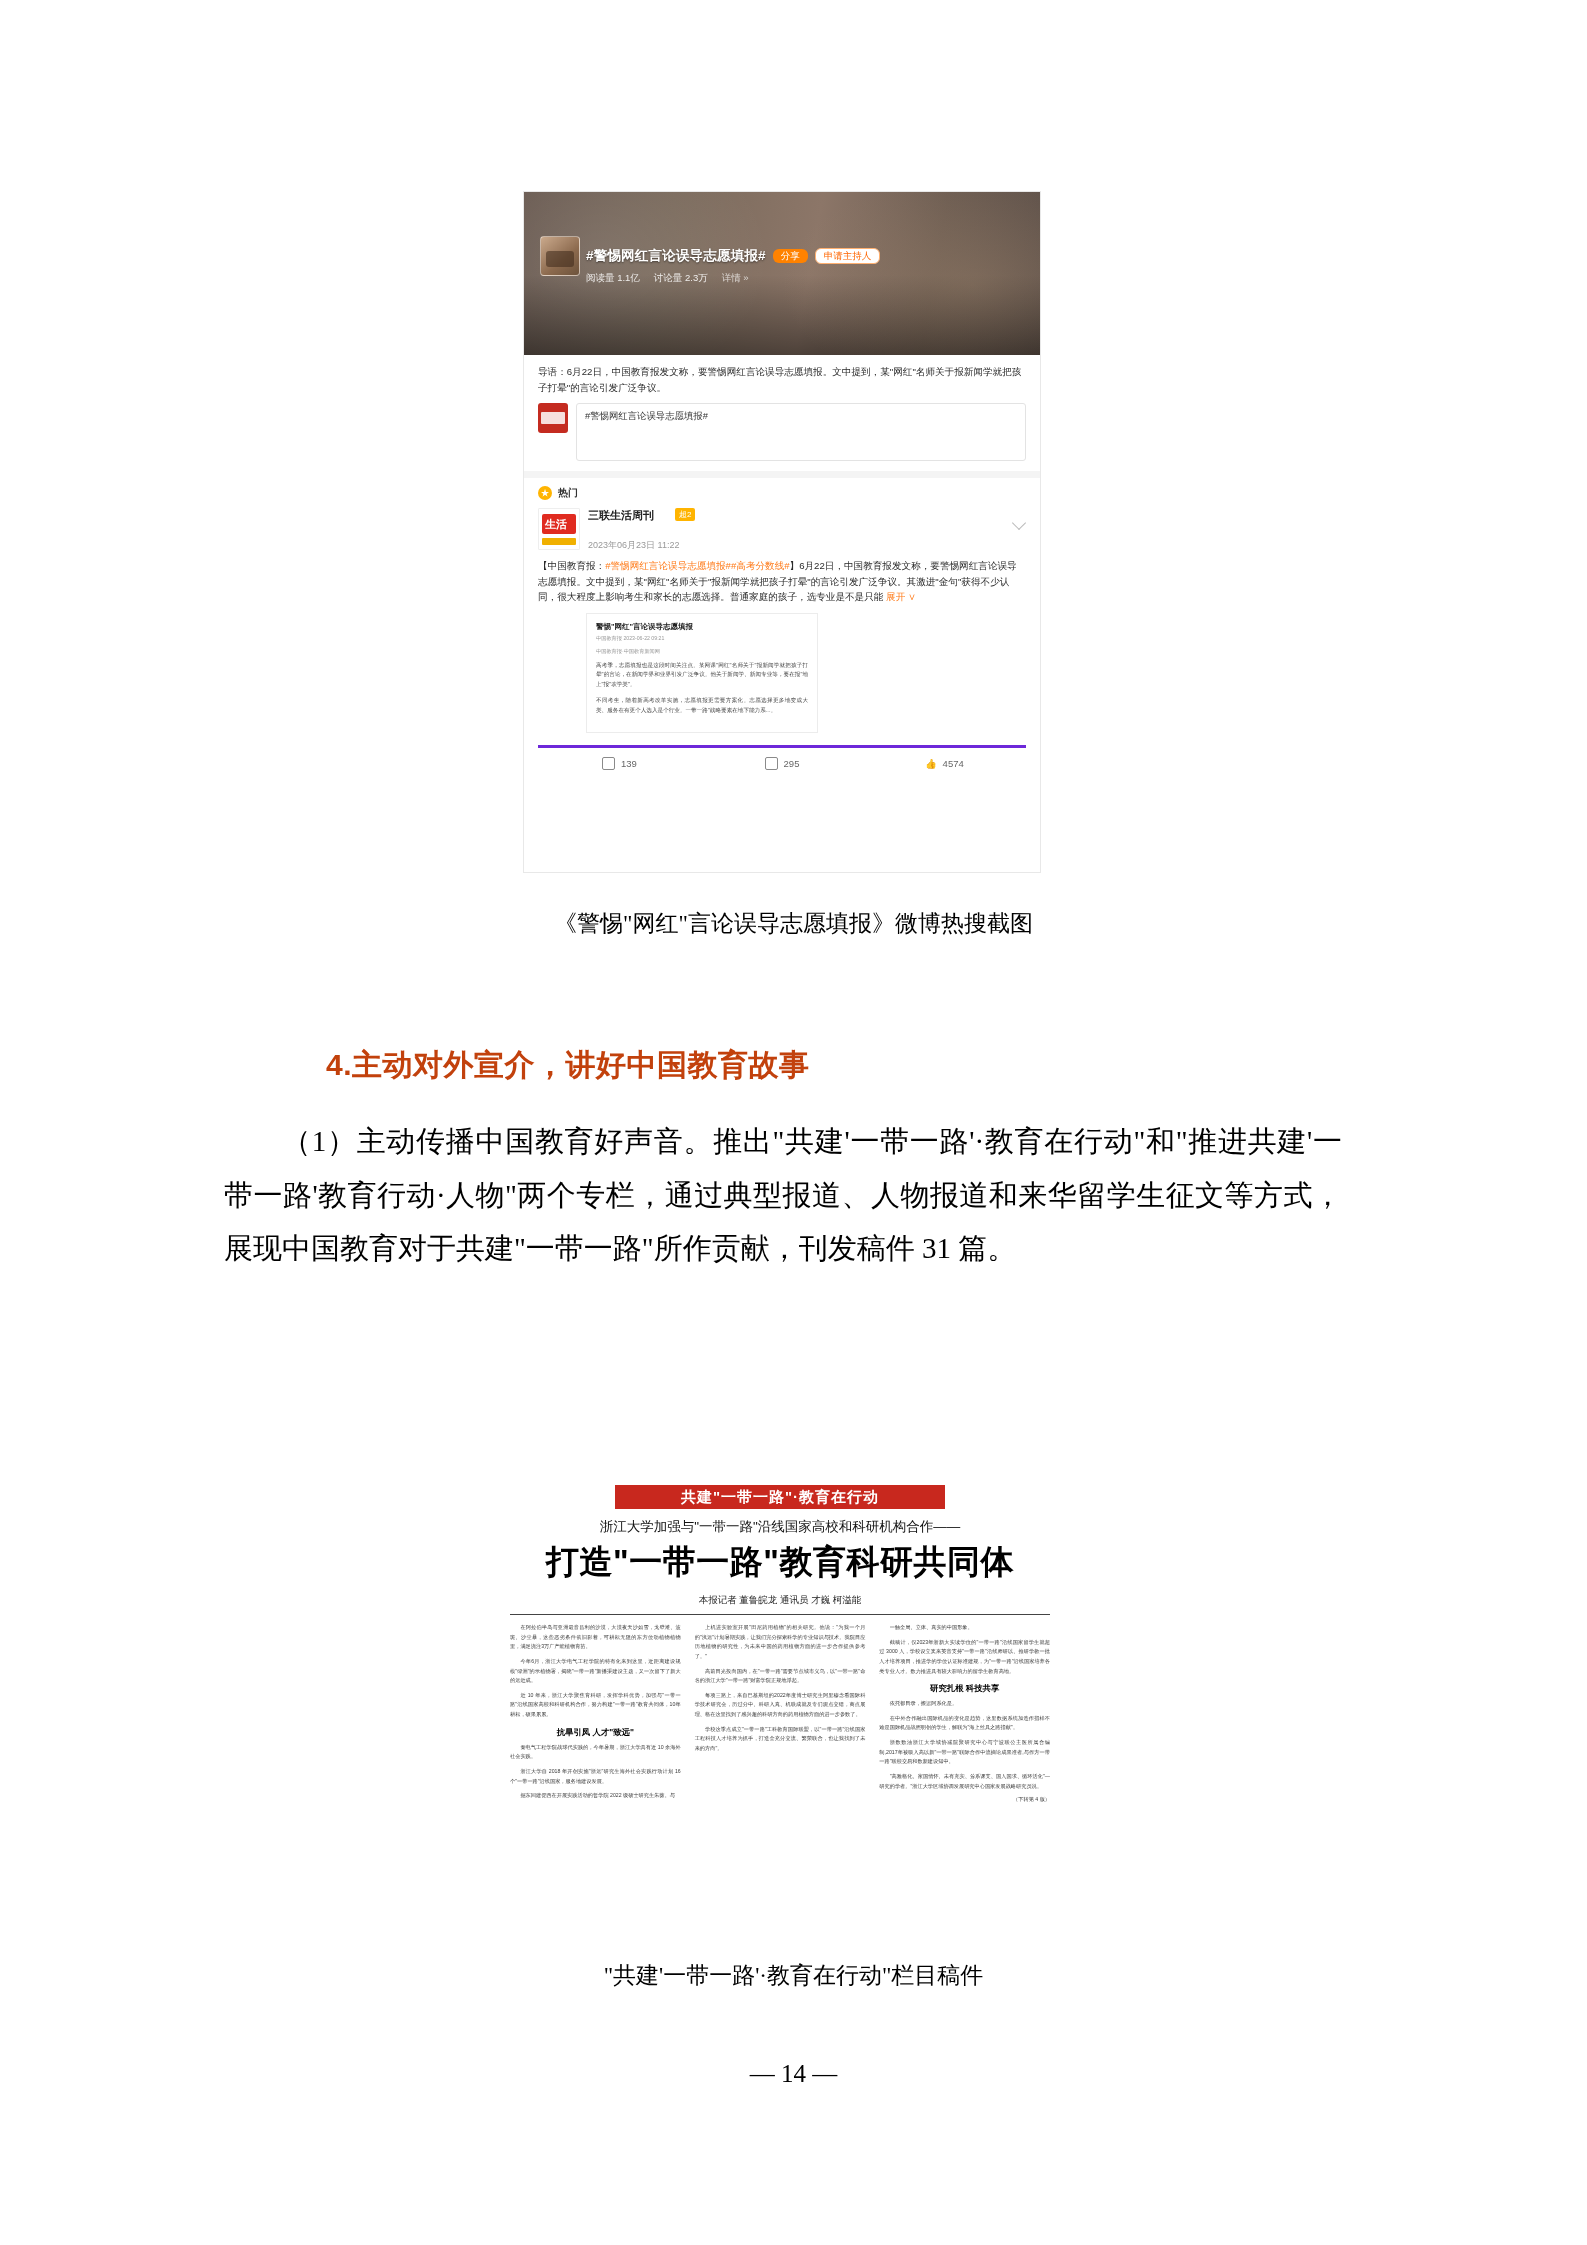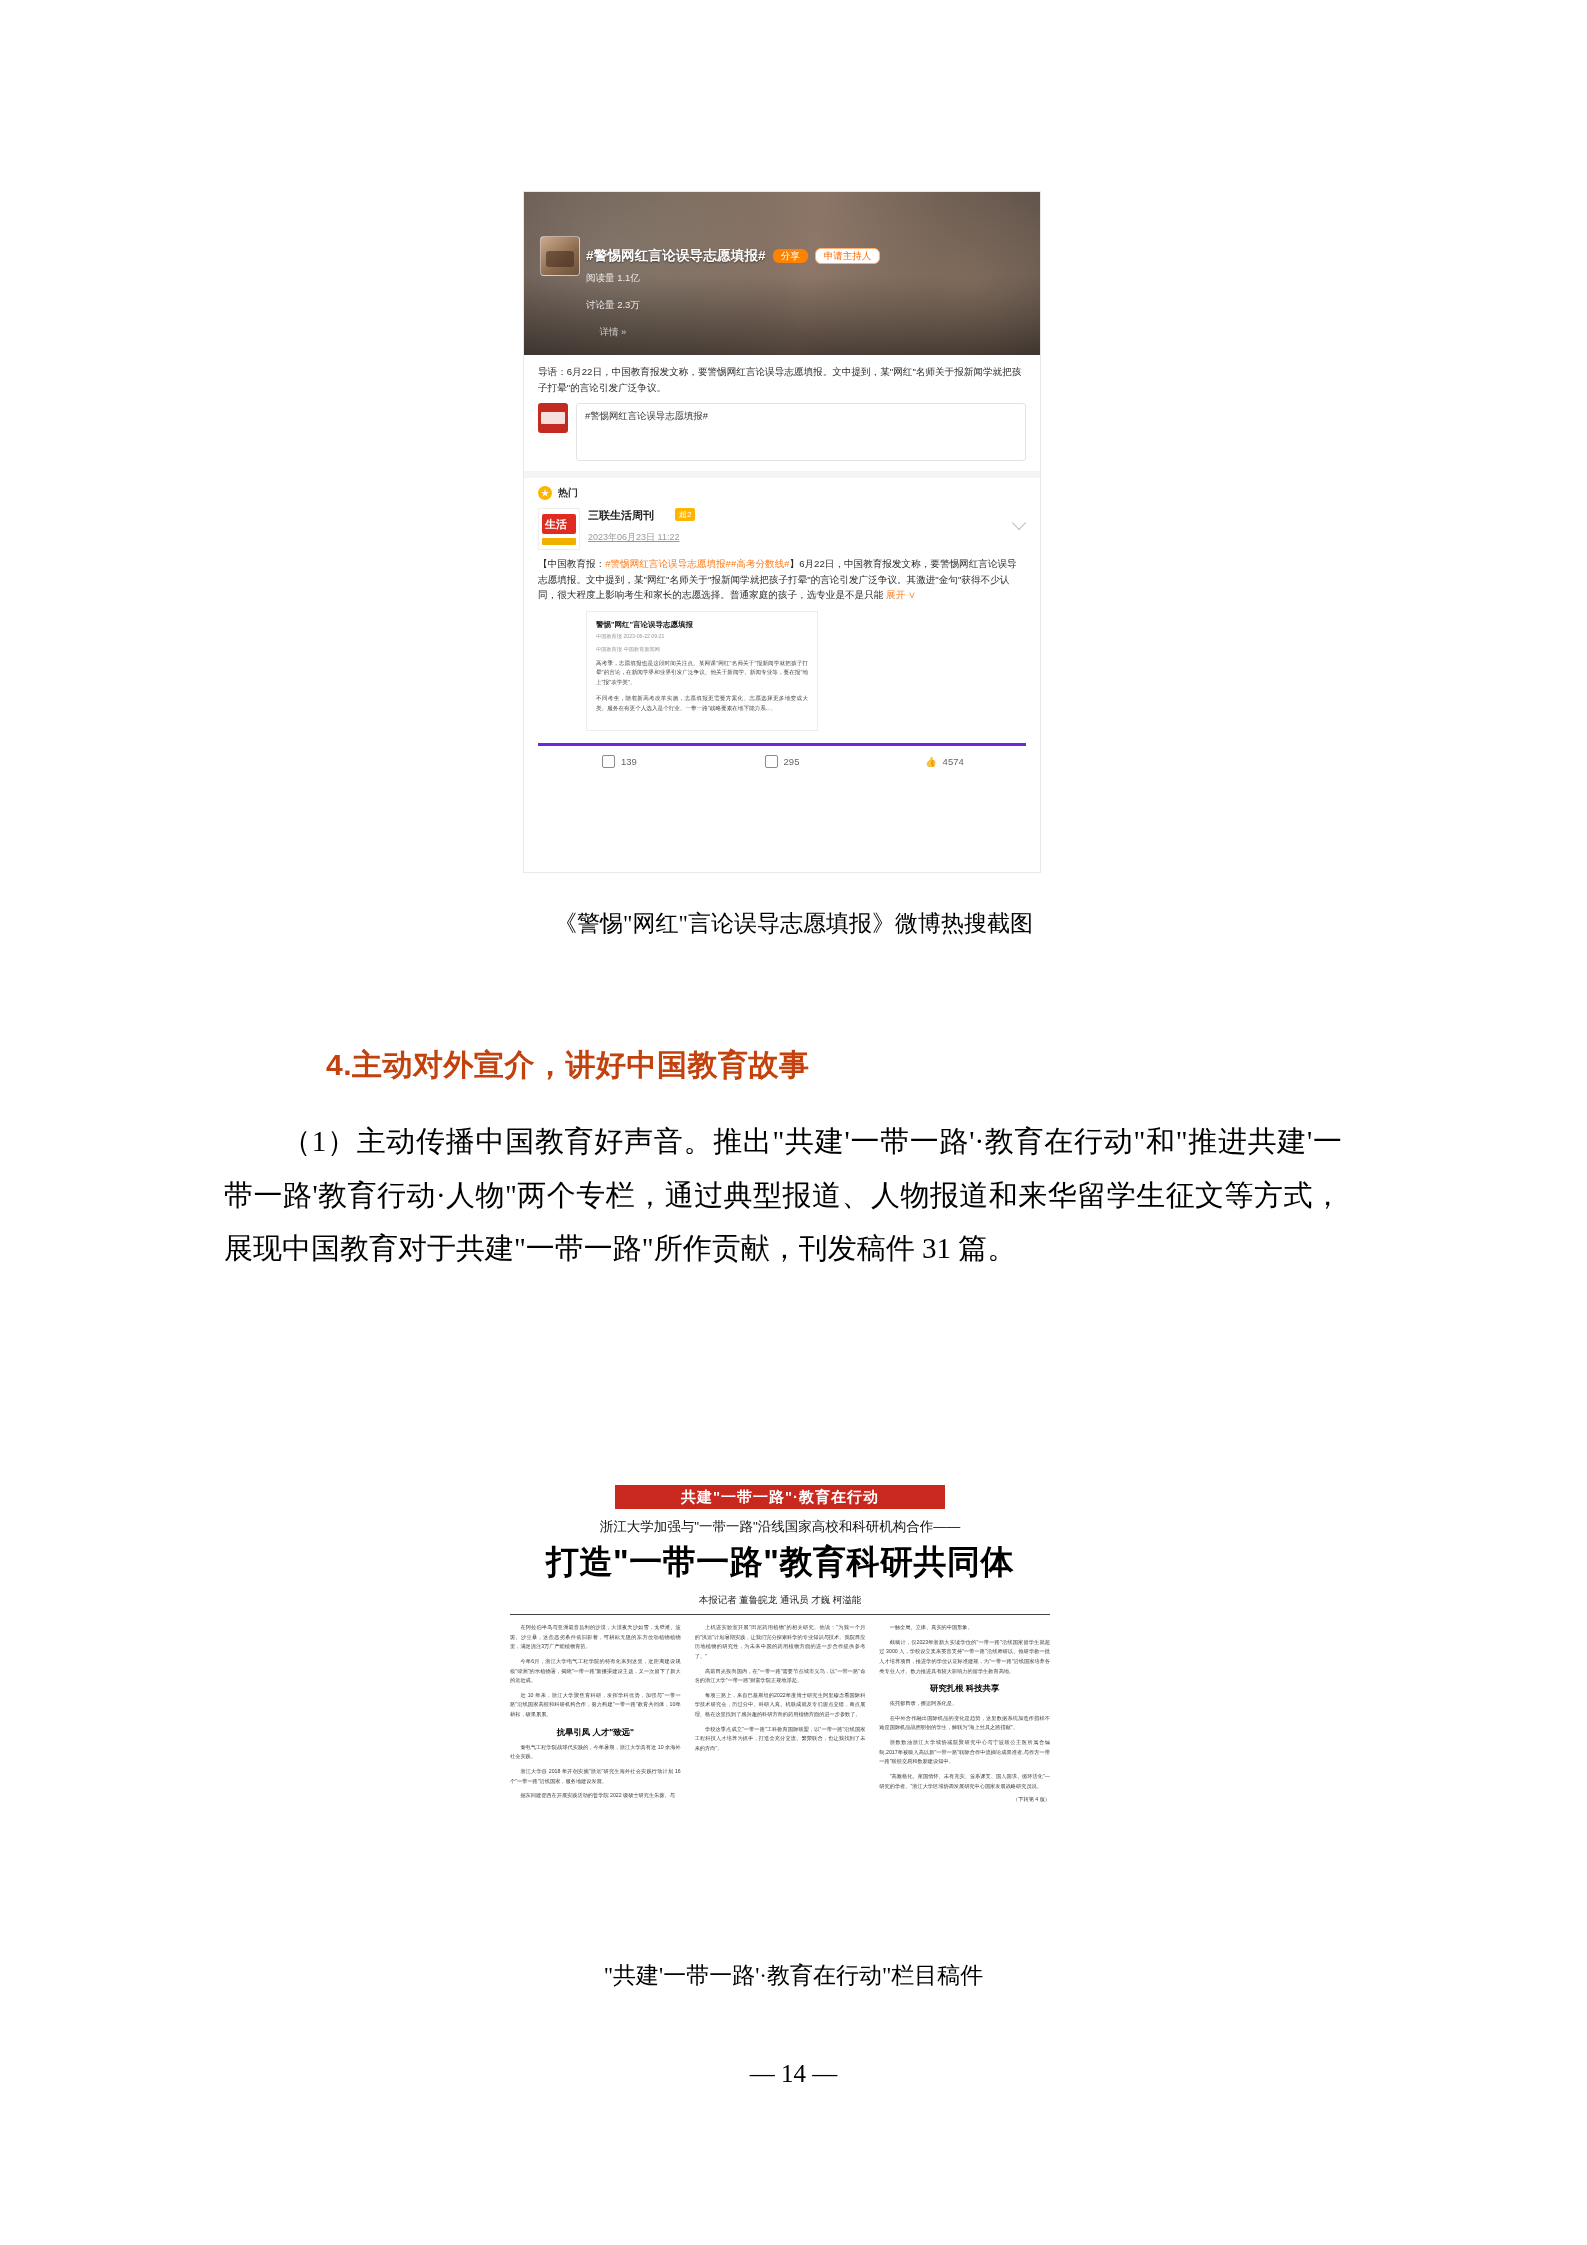--- a/index.html
+++ b/index.html
@@ -105,21 +105,20 @@
   }
   .hero-meta {
     position:absolute;
     left: 62px;
     top: 80px;
     display:flex; gap:14px; align-items:center;
     z-index:3;
     font-family:"Liberation Sans", sans-serif;
     font-size: 9.5px;
     color: rgba(255,255,255,0.88);
-    flex-direction: column;
   }
   .hero-meta .detail {
     color: rgba(255,255,255,0.7);
   }
 
   .fig1-lead {
     padding: 9px 14px 8px 14px;
     font-family:"Liberation Sans", sans-serif;
     font-size: 9.6px;
     line-height: 1.62;
@@ -205,21 +204,21 @@
     font-family:"Liberation Sans", sans-serif;
     font-size: 11px; font-weight:700; color:#222;
   }
   .crown {
     background:#ffb400; color:#fff; font-size:8px;
     padding:1px 4px; border-radius:2px;
     font-family:"Liberation Sans", sans-serif;
   }
   .post-time {
     font-family:"Liberation Sans", sans-serif;
-    font-size: 9px; color:#999; margin-top: 8px; text-decoration: underline;
+    font-size: 9px; color:#999; margin-top: 16px;
   }
   .chev {
     position:absolute; right: 16px; top: 14px;
     width: 9px; height: 9px;
     border-right: 1.4px solid #bbb;
     border-bottom: 1.4px solid #bbb;
     transform: rotate(45deg);
   }
   .post-body {
     margin-top: 6px;

